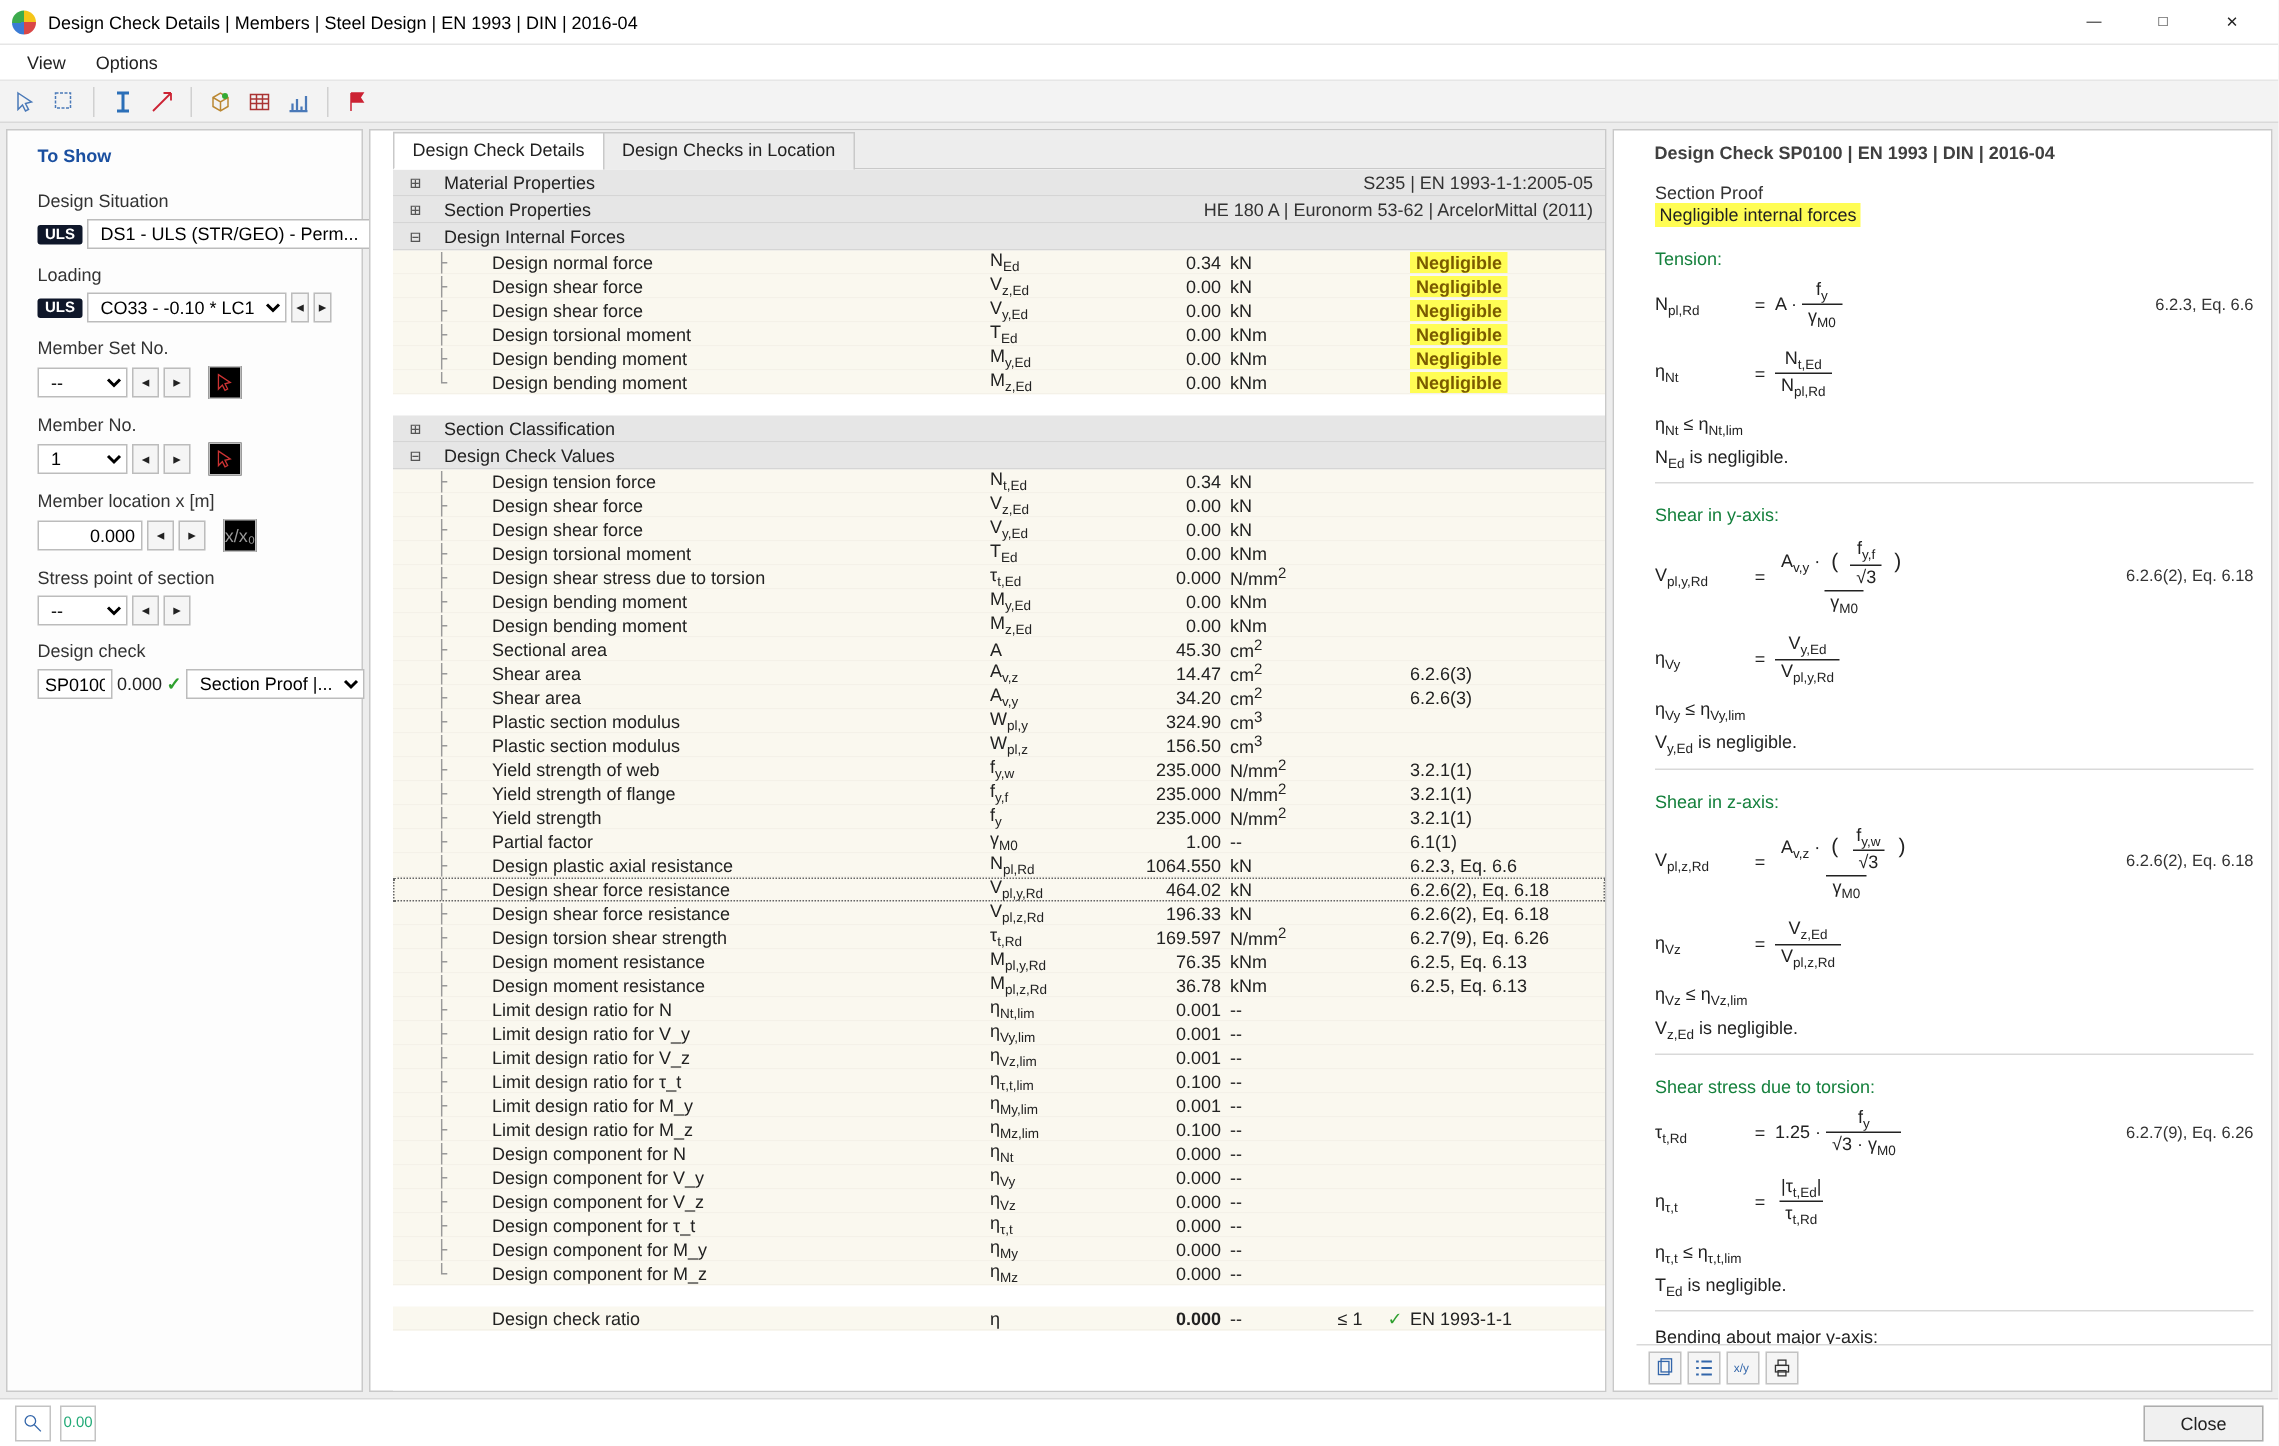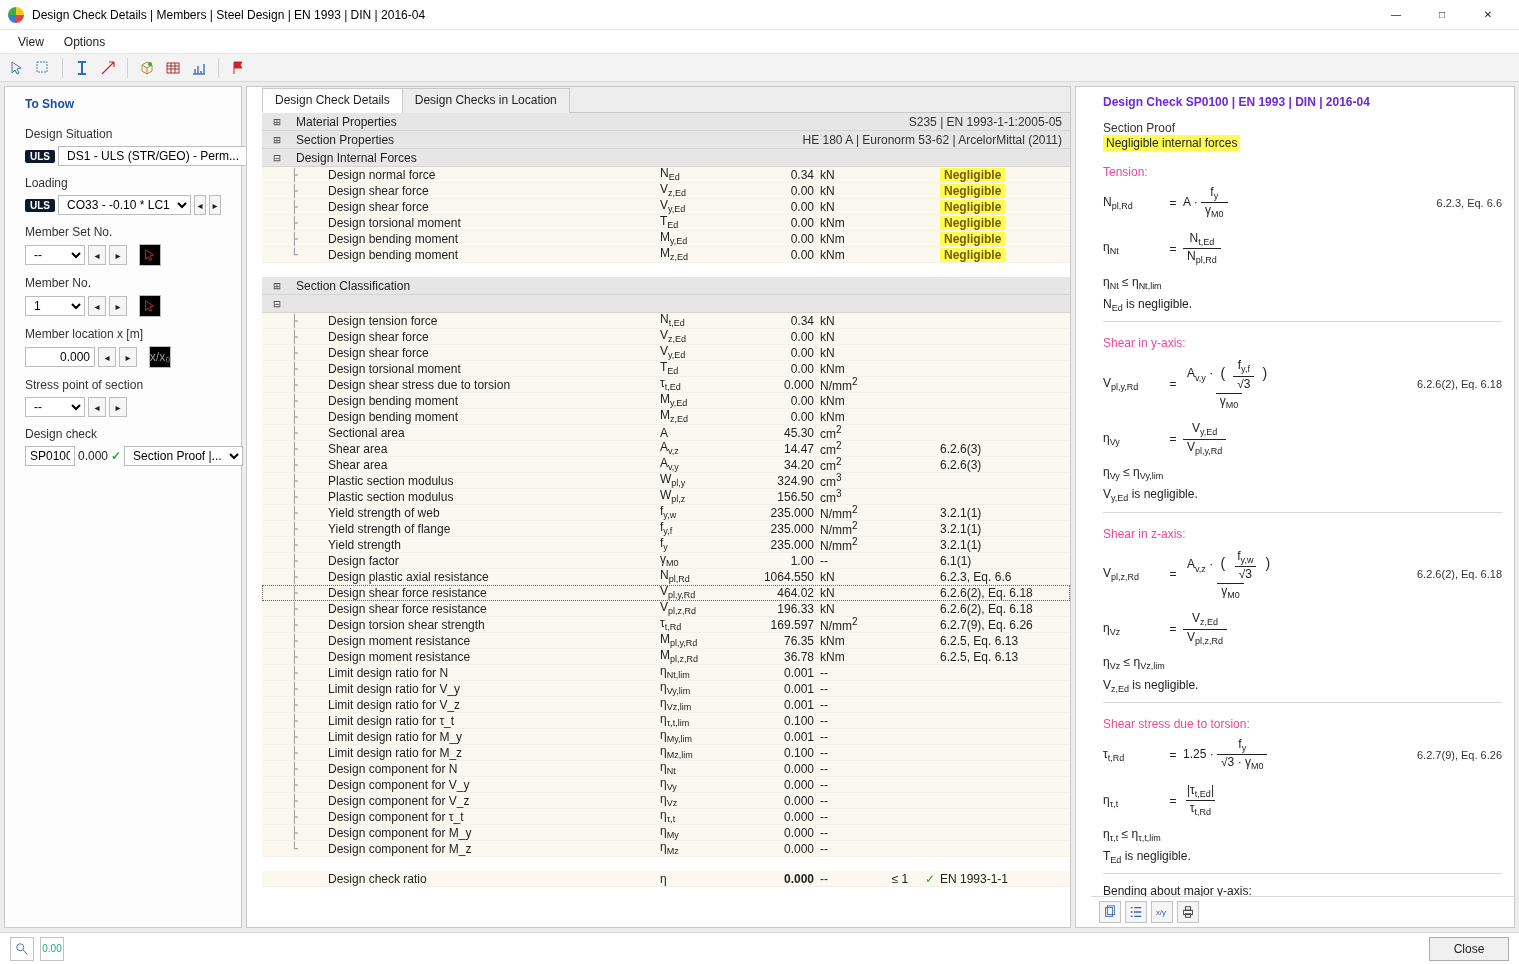--- a/index.html
+++ b/index.html
@@ -105,26 +105,26 @@
 .grid-row .val  { width:70px; text-align:right; padding-right:6px; }
 .grid-row .unit { width:60px; }
 .grid-row .lim  { width:40px; text-align:center; }
 .grid-row .ok   { width:20px; text-align:center; color:#2fa02f; }
 .grid-row .ref  { width:130px; }
 .hl-neg { background:#fffd54; color:#7a5a00; font-weight:600; padding:0 4px; }
 
 .spacer-row { height:14px; background:#fff; }
 
 
-.right-hdr { padding:8px 12px 4px 12px; font-weight:700; color:#6d28d9; }
+.right-hdr { padding:8px 12px 4px 12px; font-weight:700; color:#404040; }
 .right-body { flex:1; overflow:auto; padding:4px 12px 10px 12px; }
 .right-body .sub { color:#333; margin-top:4px; }
 .right-body .hl { background:#fffd54; display:inline-block; padding:1px 3px; }
 .eqblock { margin-top:14px; border-bottom:1px solid #d9d9d9; padding-bottom:8px; }
-.eqblock .title { font-size:12px; color:#ec4899; margin-bottom:6px; }
+.eqblock .title { font-size:12px; color:#15803d; margin-bottom:6px; }
 .eqrow { display:flex; align-items:center; }
 .eqrow .lhs { width:60px; }
 .eqrow .eqs { width:20px; text-align:center; }
 .eqrow .rhs { flex:1; }
 .eqrow .ref { width:110px; text-align:right; font-size:11px; color:#333; }
 .frac { display:inline-flex; flex-direction:column; align-items:center; vertical-align:middle; line-height:1; }
 .frac span { padding:1px 4px; }
 .frac .den { border-top:1px solid #222; }
 sub { font-size:9px; }
 
@@ -385,20 +385,21 @@
           <div class="ok"></div>
           <div class="ref"><span class="hl-neg">Negligible</span></div>
         </div>
         <div class="spacer-row"></div>
         <div class="grid-section">
           <div class="tree">⊞</div>
           <div class="name">Section Classification</div>
         </div>
         <div class="grid-section">
           <div class="tree">⊟</div>
+          <div class="name">Design Check Values</div>
         </div>
         <div class="grid-row">
           <div class="tree">├</div>
           <div class="name">Design tension force</div>
           <div class="sym">N<sub>t,Ed</sub></div>
           <div class="val">0.34</div>
           <div class="unit">kN</div>
           <div class="lim"></div>
           <div class="ok"></div>
           <div class="ref"></div>
@@ -538,21 +539,21 @@
           <div class="name">Yield strength</div>
           <div class="sym">f<sub>y</sub></div>
           <div class="val">235.000</div>
           <div class="unit">N/mm<sup>2</sup></div>
           <div class="lim"></div>
           <div class="ok"></div>
           <div class="ref">3.2.1(1)</div>
         </div>
         <div class="grid-row">
           <div class="tree">├</div>
-          <div class="name">Design factor</div>
+          <div class="name">Partial factor</div>
           <div class="sym">γ<sub>M0</sub></div>
           <div class="val">1.00</div>
           <div class="unit">--</div>
           <div class="lim"></div>
           <div class="ok"></div>
           <div class="ref">6.1(1)</div>
         </div>
         <div class="grid-row">
           <div class="tree">├</div>
           <div class="name">Design plastic axial resistance</div>

